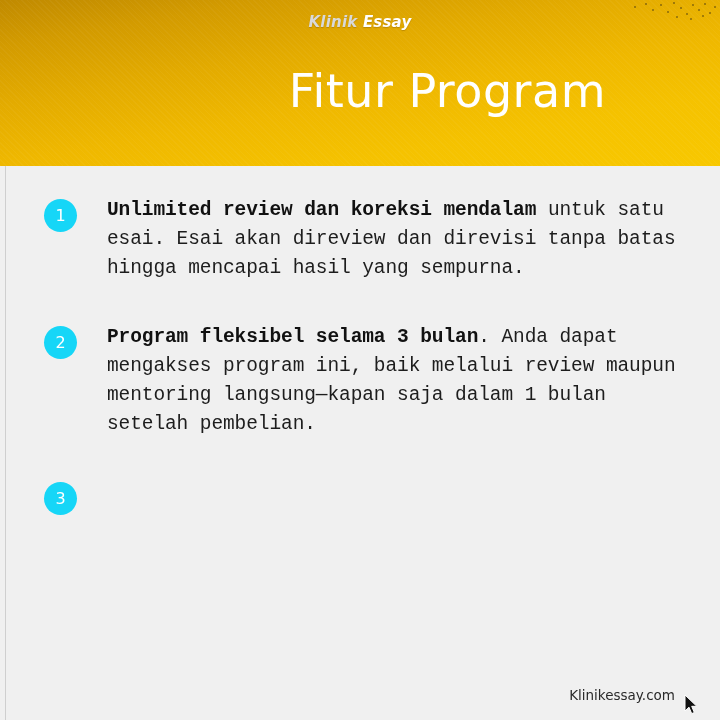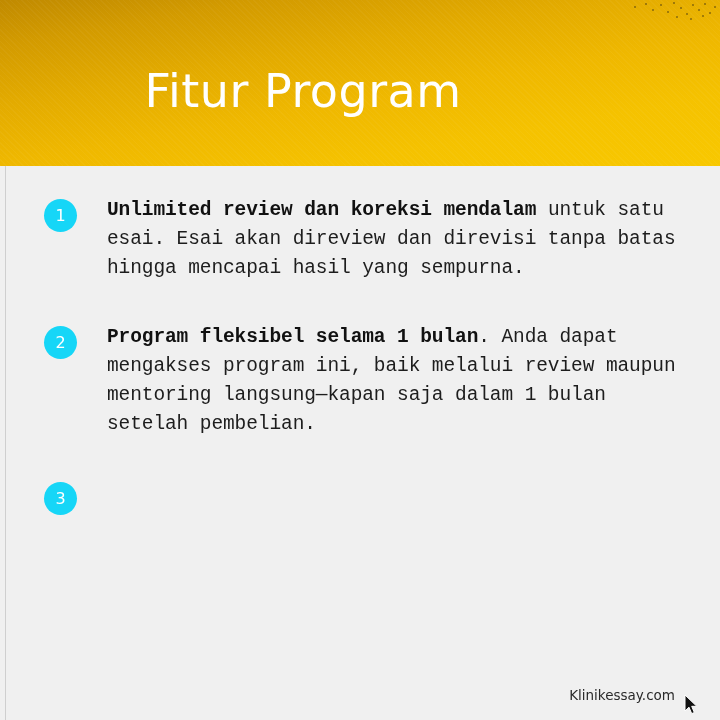--- a/index.html
+++ b/index.html
@@ -84,21 +84,21 @@
     color: #ffffff;
     text-shadow: 0 1px 1px rgba(120,80,0,.35);
   }
 
   
   .page-title {
     position: absolute;
     left: 0;
     top: 62px;
     width: 606px;
-    text-align: center;
+    text-align: right;
     color: #ffffff;
     font-family: "DejaVu Sans", sans-serif;
     font-weight: 400;
     font-size: 46px;
     line-height: 58px;
     letter-spacing: .5px;
     white-space: nowrap;
   }
 
   
@@ -198,39 +198,42 @@
           <rect x="88" y="9" width="2" height="2"></rect>
         <rect x="94" y="3" width="2" height="2"></rect>
           <rect x="99" y="12" width="2" height="2"></rect>
         <rect x="104" y="6" width="2" height="2"></rect>
           <rect x="66" y="16" width="2" height="2"></rect>
         <rect x="80" y="18" width="2" height="2"></rect>
           <rect x="92" y="15" width="2" height="2"></rect>
       </g>
     </svg>
 
+    <div class="logo">
+      <span class="lk-a">Klinik</span><span>&nbsp;</span><span class="lk-b">Essay</span>
+    </div>
 
     <div class="page-title">Fitur Program</div>
   </div>
 
   <div class="left-rule"></div>
 
   <div class="features">
 
     <div class="feature feature-1">
       <div class="badge">1</div>
       <div class="feature-text">
         <b>Unlimited review dan koreksi mendalam</b><span> untuk satu esai. Esai akan direview dan direvisi tanpa batas hingga mencapai hasil yang sempurna.</span>
       </div>
     </div>
 
     <div class="feature feature-2">
       <div class="badge">2</div>
       <div class="feature-text">
-        <b>Program fleksibel selama 1 bulan</b><span>. Anda dapat mengakses program ini, baik melalui review maupun mentoring langsung—kapan saja dalam 1 bulan setelah pembelian.</span>
+        <b>Program fleksibel selama 3 bulan</b><span>. Anda dapat mengakses program ini, baik melalui review maupun mentoring langsung—kapan saja dalam 1 bulan setelah pembelian.</span>
       </div>
     </div>
 
     <div class="feature feature-3">
       <div class="badge">3</div>
     </div>
 
   </div>
 
   <div class="footer">Klinikessay.com</div>

